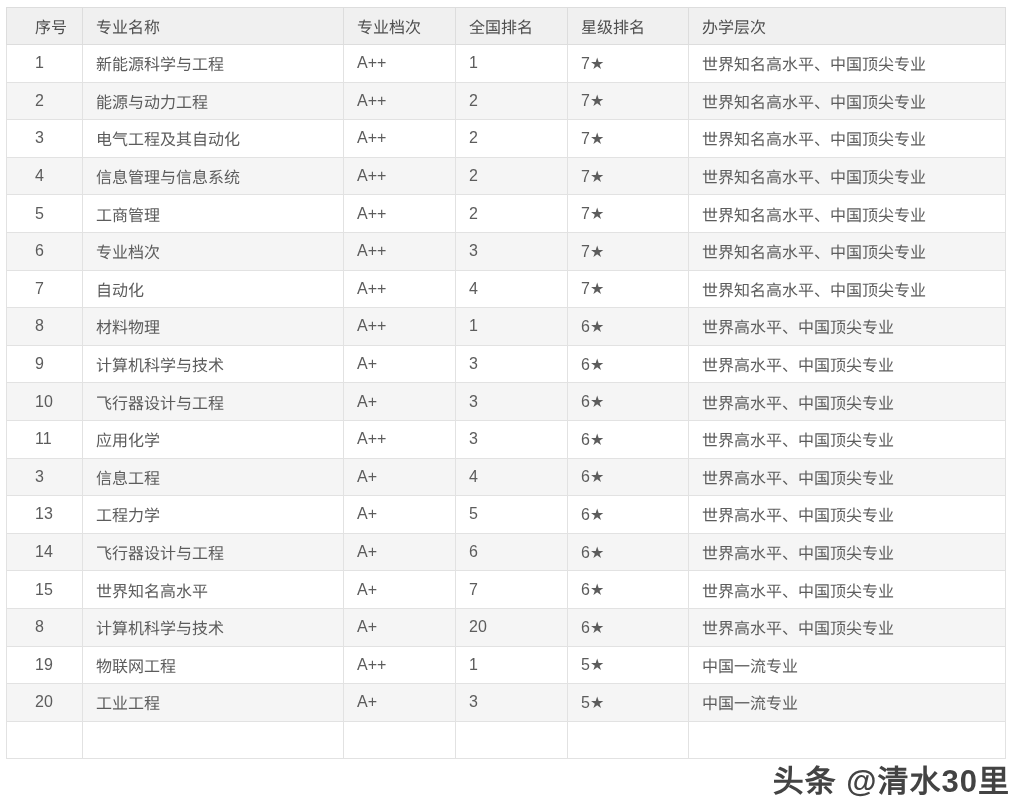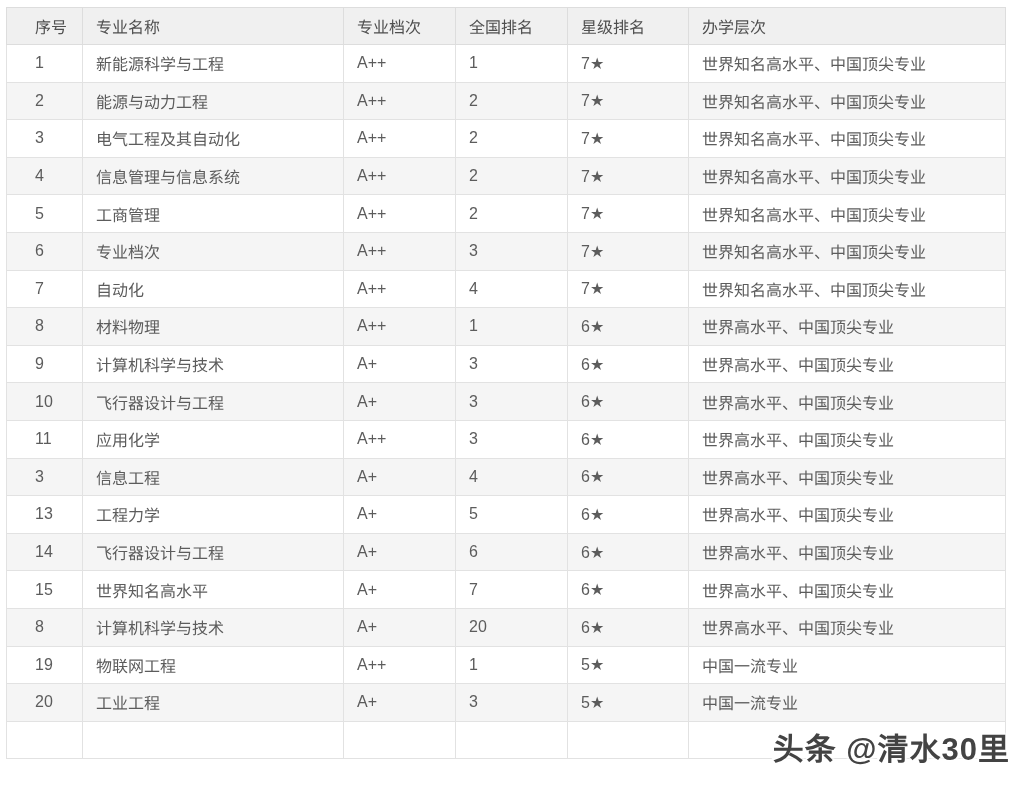--- a/index.html
+++ b/index.html
@@ -49,21 +49,21 @@
     padding-left: 28px;
   }
   table.ranking tbody tr:nth-child(even) td {
     background: #f5f5f5;
   }
   table.ranking tbody tr:nth-child(odd) td {
     background: #ffffff;
   }
   .watermark {
     position: absolute;
-    top: 724px;
+    top: 756px;
     right: 7px;
     font-size: 31px;
     font-weight: bold;
     letter-spacing: 1px;
     color: #434343;
     text-shadow:
       -2px -2px 0 rgba(255,255,255,0.95),
        2px -2px 0 rgba(255,255,255,0.55),
       -2px  2px 0 rgba(255,255,255,0.55),
        2px  2px 2px rgba(255,255,255,0.85);

